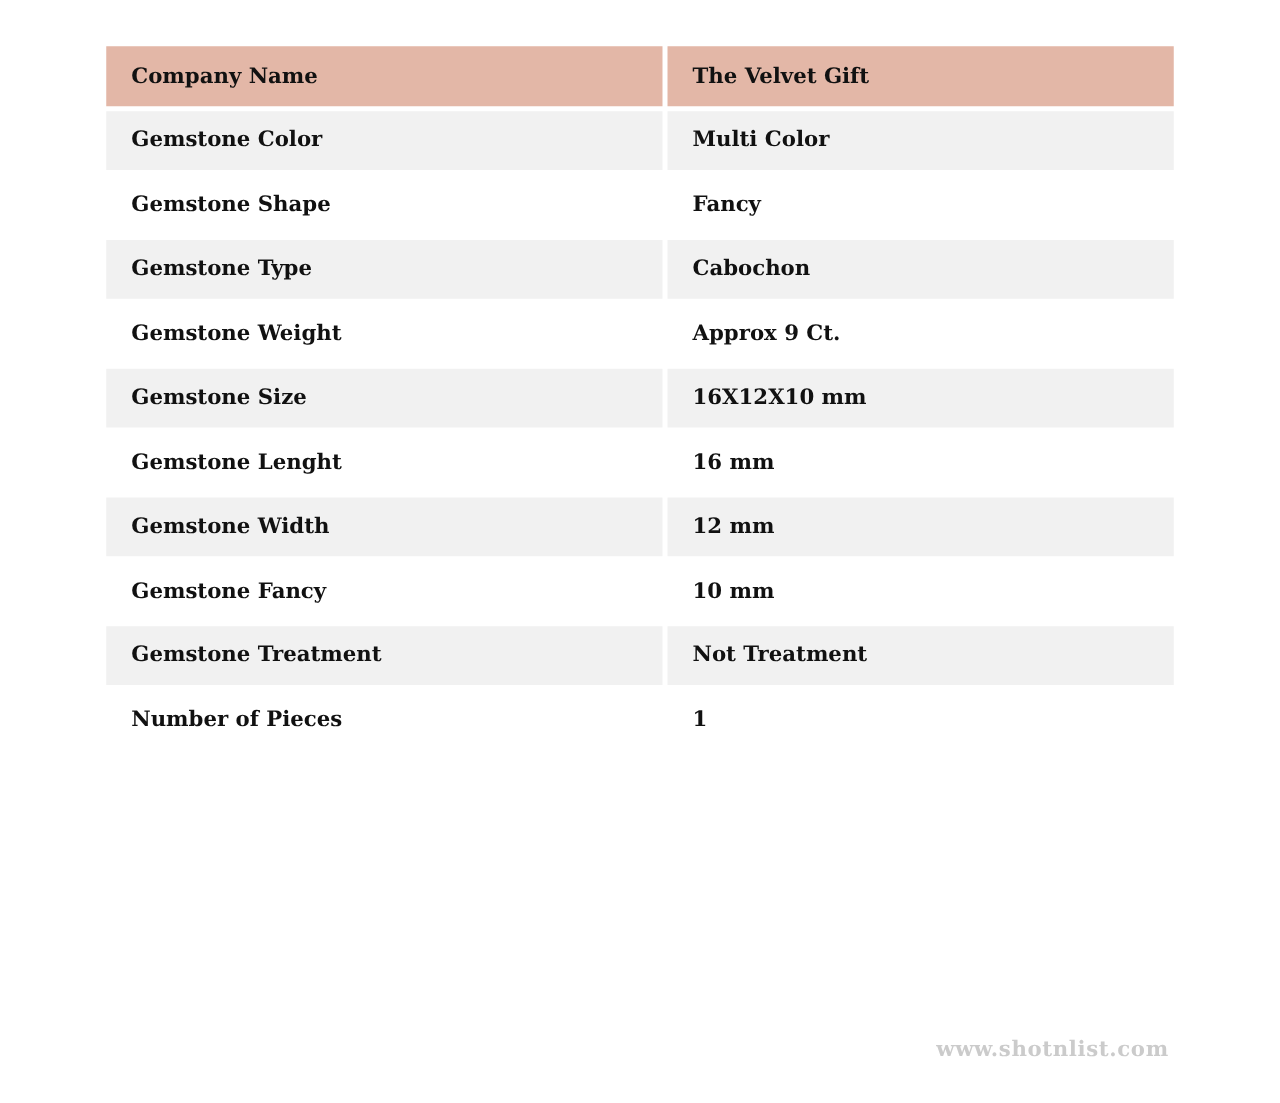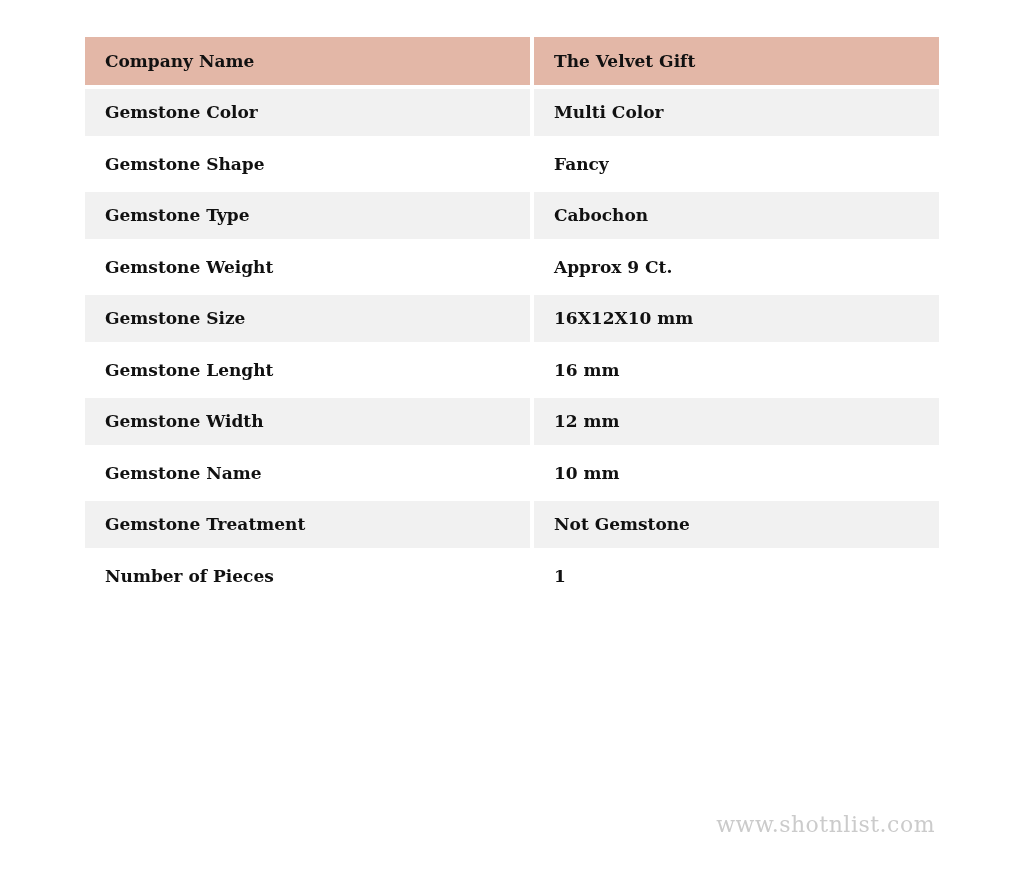--- a/index.html
+++ b/index.html
@@ -44,24 +44,24 @@
     margin-top: 24px;
   }
   tr.data-row:nth-child(even) td {
     background: var(--row-stripe-bg, #f1f1f1);
   }
   tr.data-row:nth-child(odd) td {
     background: var(--row-bg, #ffffff);
   }
   .watermark {
     position: absolute;
-    top: 812px;
+    top: 830px;
     right: 89px;
-    font-weight: normal;
-    font-size: 22px;
+    font-weight: bold;
+    font-size: 17px;
     letter-spacing: 0.5px;
     color: var(--watermark-text, #cbcbcb);
   }
 </style>
 </head>
 <body>
 
 <table class="spec-table">
   <colgroup>
     <col class="col-label">
@@ -94,26 +94,26 @@
     </tr>
     <tr class="data-row">
       <td class="label-cell">Gemstone Lenght</td>
       <td class="value-cell">16 mm</td>
     </tr>
     <tr class="data-row">
       <td class="label-cell">Gemstone Width</td>
       <td class="value-cell">12 mm</td>
     </tr>
     <tr class="data-row">
-      <td class="label-cell">Gemstone Name</td>
+      <td class="label-cell">Gemstone Fancy</td>
       <td class="value-cell">10 mm</td>
     </tr>
     <tr class="data-row">
       <td class="label-cell">Gemstone Treatment</td>
-      <td class="value-cell">Not Gemstone</td>
+      <td class="value-cell">Not Treatment</td>
     </tr>
     <tr class="data-row">
       <td class="label-cell">Number of Pieces</td>
       <td class="value-cell">1</td>
     </tr>
   </tbody>
 </table>
 
 <div class="watermark">www.shotnlist.com</div>
 

